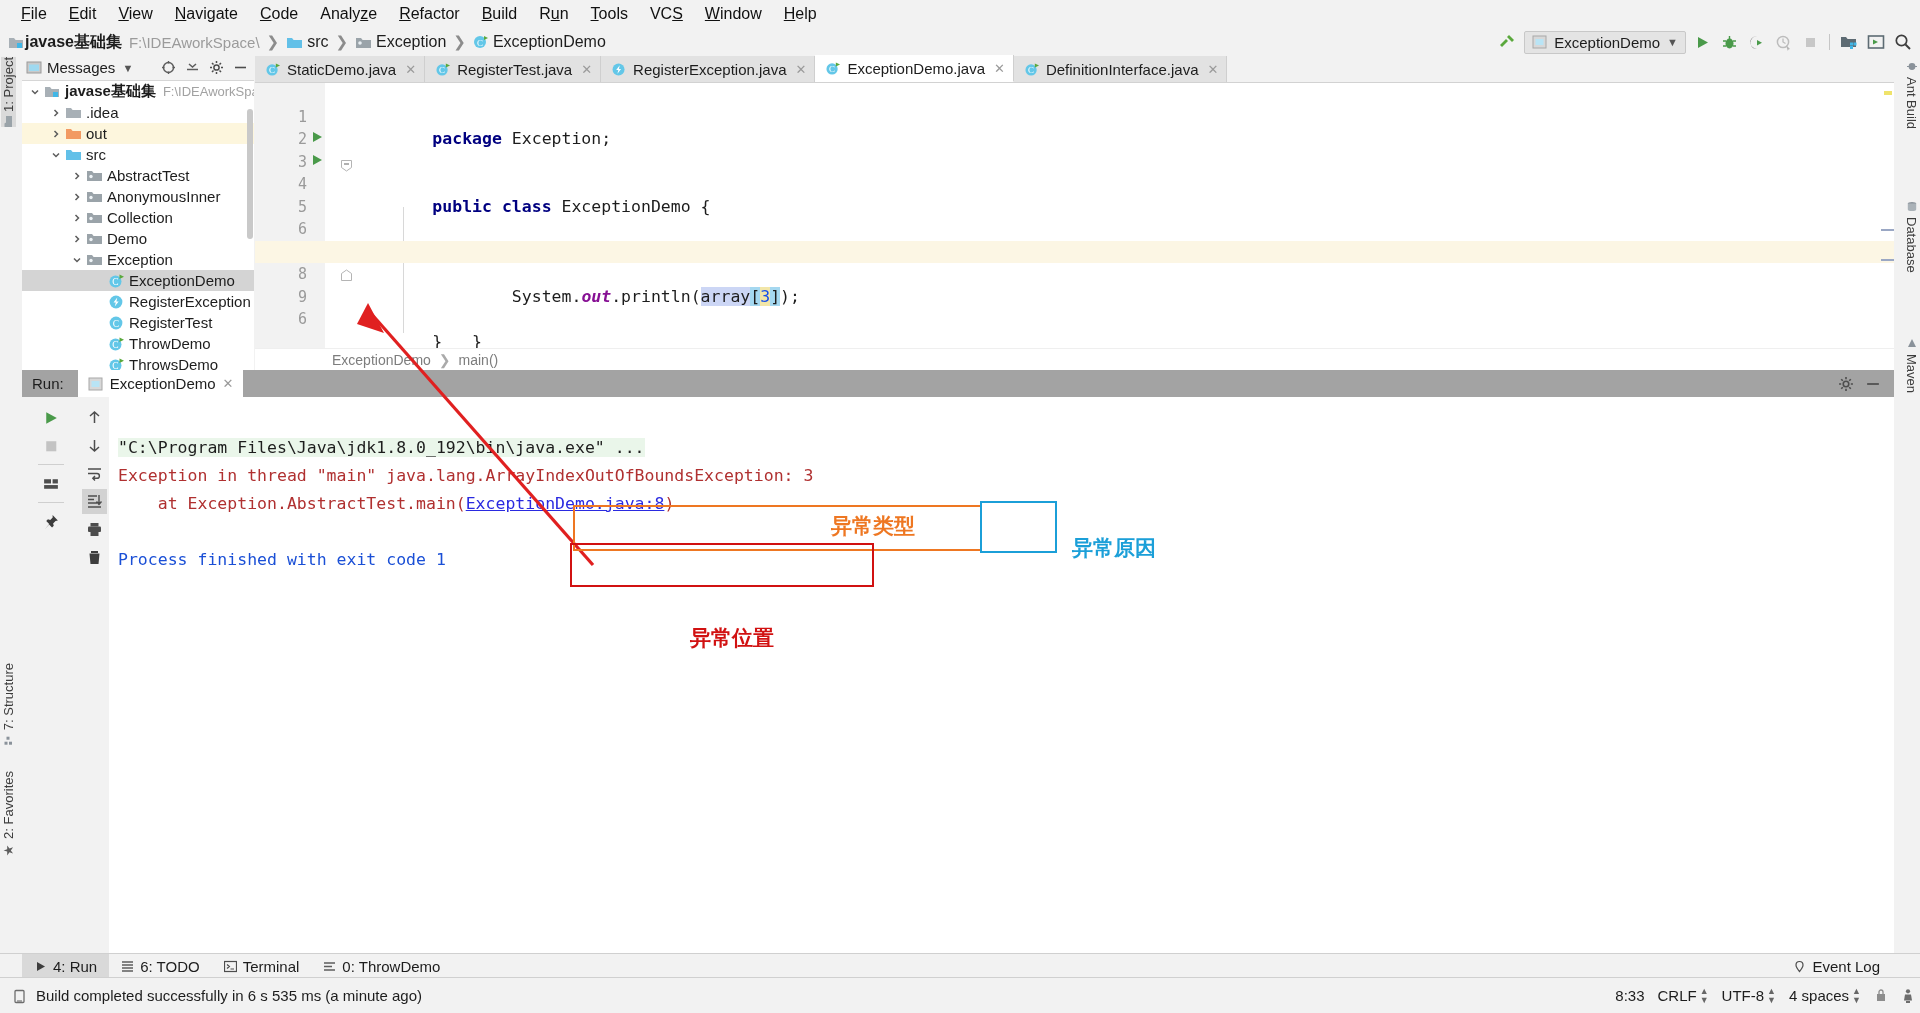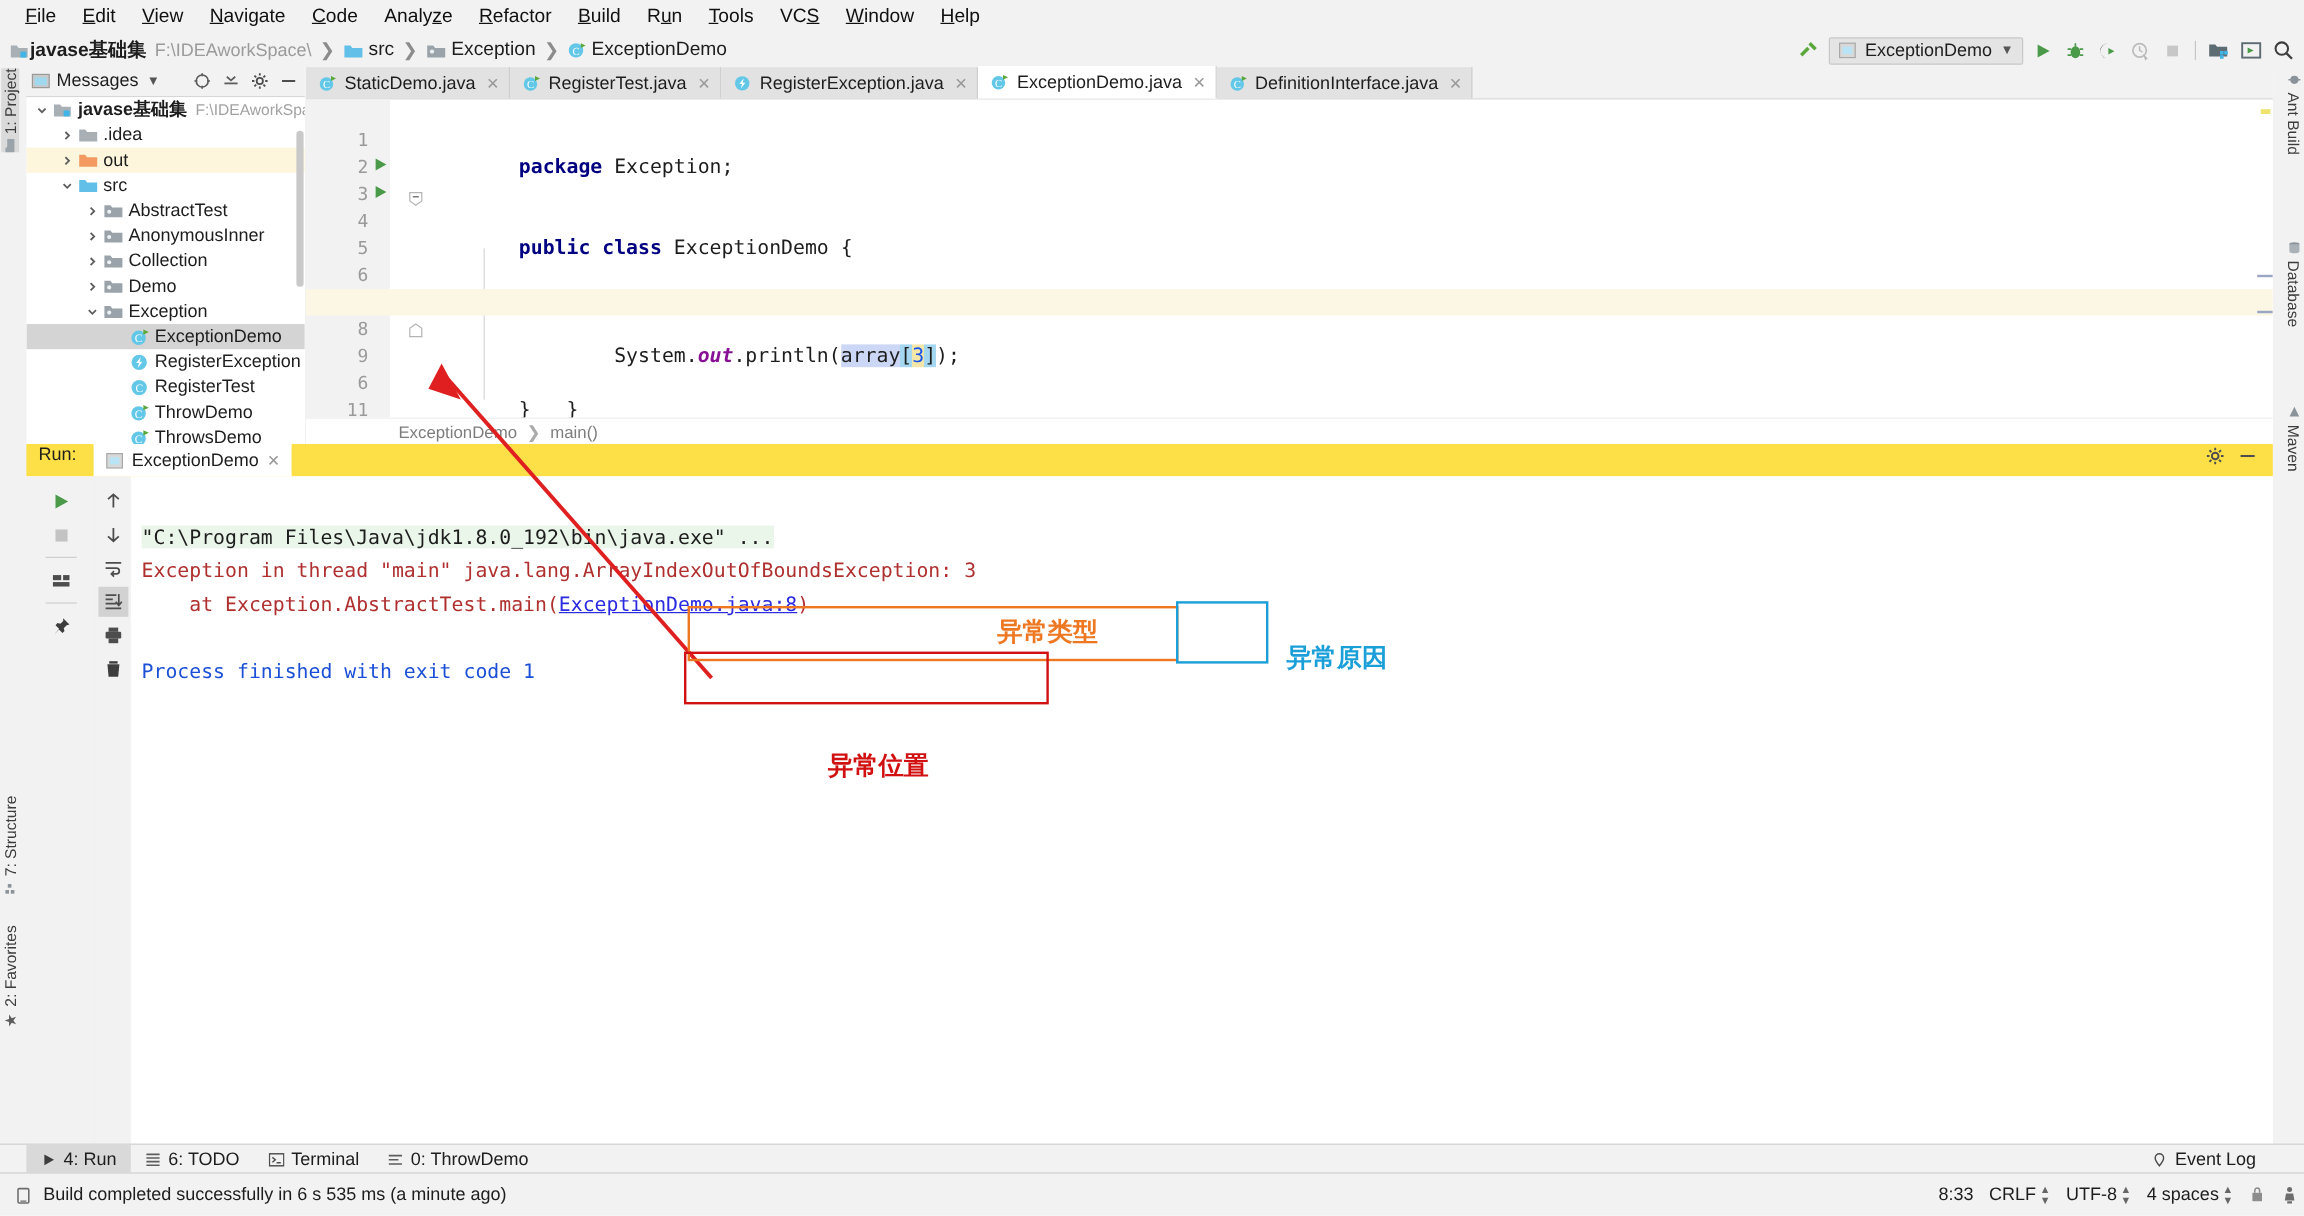--- a/index.html
+++ b/index.html
@@ -120,21 +120,21 @@
     position:absolute;left:0;bottom:0;height:22px;width:100%;background:#fff;
     display:flex;align-items:center;font-size:14px;color:#7d7d7d;padding-left:77px;
     border-top:1px solid #efefef;
   }
   .breadbar .sp{margin:0 8px;color:#aaa;}
   .edscroll{position:absolute;right:2px;top:8px;width:8px;height:4px;background:#efe36b;}
   .edmark{position:absolute;right:0;width:13px;height:2px;background:#9aa7c4;}
 
   
   .runpanel{position:absolute;left:22px;top:370px;right:26px;height:588px;background:#fff;}
-  .runhdr{height:27px;background:#fde047;display:flex;align-items:flex-start;padding-left:10px;gap:0;}
+  .runhdr{height:27px;background:#a3a3a3;display:flex;align-items:center;padding-left:10px;gap:0;}
   .runhdr .lbl{font-size:15px;color:#1d1d1d;margin-right:14px;}
   .runtab{
     height:27px;display:flex;align-items:center;gap:7px;padding:0 10px;font-size:15px;
     background:#fff;cursor:default;
   }
   .runhdr .spacer{flex:1;}
   .rungutter{
     position:absolute;left:0;top:27px;width:57px;height:561px;background:#f2f2f2;
     display:flex;flex-direction:column;align-items:center;padding-top:8px;gap:3px;
     border-right:1px solid #e3e3e3;
@@ -699,23 +699,20 @@
                 <path d="M1.5 11.5h10v-7l-5-3.5-5 3.5z" fill="#fff" stroke="#b4b4b4"></path>
               </svg></span>
           <span>    </span><span>}</span>
         </div>
 
         <div class="cline">
           <span class="lnum">6</span>
           <span>}</span>
         </div>
 
-        <div class="cline">
-          <span class="lnum">11</span>
-        </div>
       </div>
 
       <div class="edscroll"></div>
       <div class="edmark" style="top:146px;"></div>
       <div class="edmark" style="top:176px;"></div>
 
       <div class="breadbar">
         <span>ExceptionDemo</span>
         <span class="sp">❯</span>
         <span>main()</span>

